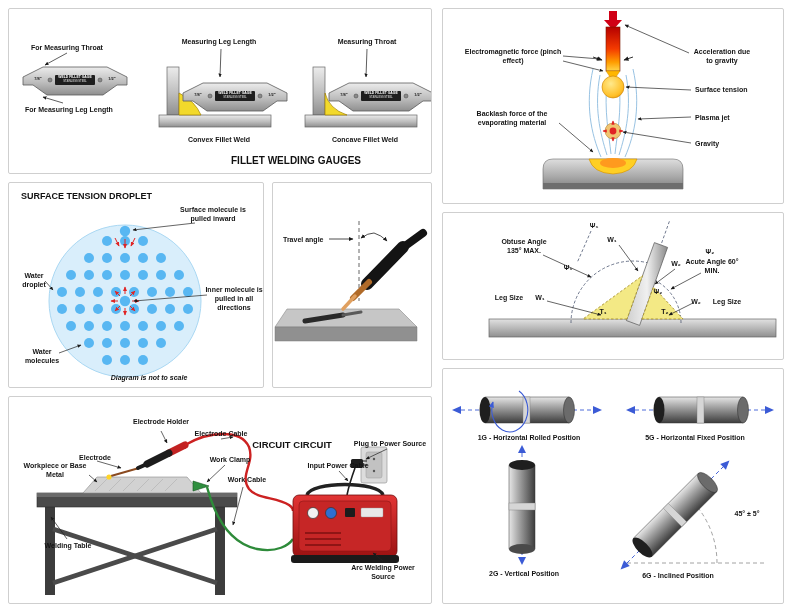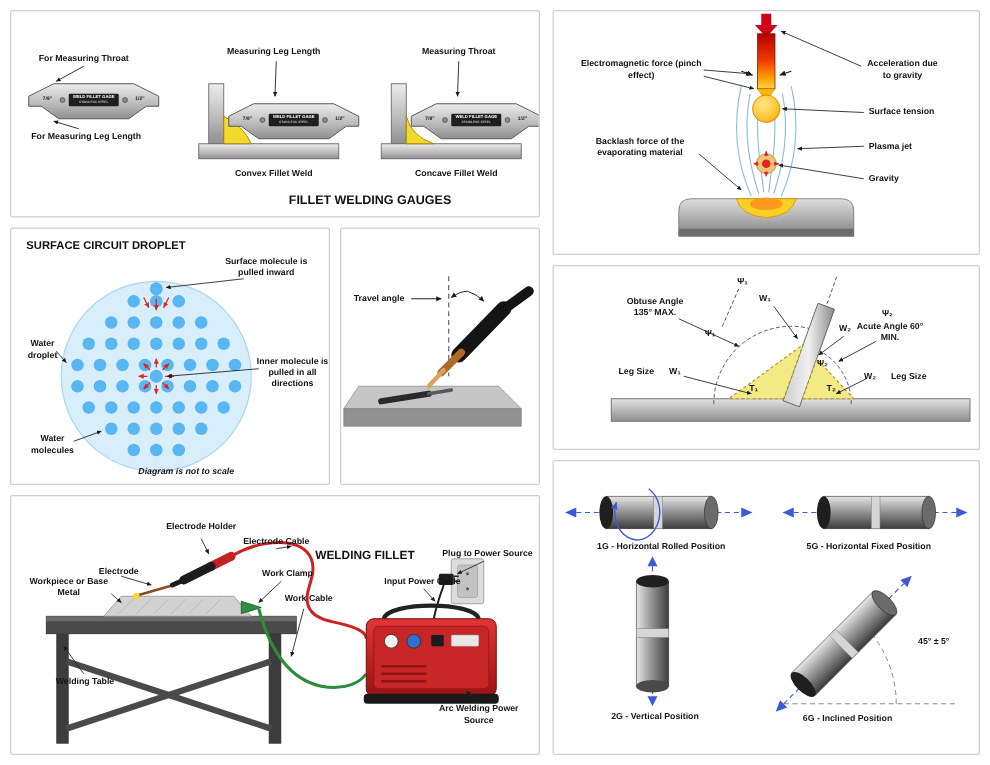--- a/index.html
+++ b/index.html
@@ -225,21 +225,21 @@
       <line x1="121" y1="123" x2="126" y2="128" marker-end="url(#p3ar)"></line>
       <line x1="111" y1="123" x2="106" y2="128" marker-end="url(#p3ar)"></line>
     </g>
     <g stroke="#222" stroke-width="0.7" fill="none">
       <line x1="186" y1="40" x2="124" y2="47" marker-end="url(#p3ab)"></line>
       <line x1="36" y1="98" x2="44" y2="107" marker-end="url(#p3ab)"></line>
       <line x1="198" y1="112" x2="125" y2="118" marker-end="url(#p3ab)"></line>
       <line x1="50" y1="170" x2="72" y2="162" marker-end="url(#p3ab)"></line>
     </g>
   </svg>
-  <div class="ttl" style="left:12px;top:8px;font-size:9px">SURFACE CIRCUIT DROPLET</div>
+  <div class="ttl" style="left:12px;top:8px;font-size:9px">SURFACE TENSION DROPLET</div>
   <div class="lbl c" style="left:162px;top:22px;width:84px">Surface molecule is pulled inward</div>
   <div class="lbl c" style="left:6px;top:88px;width:38px">Water droplet</div>
   <div class="lbl c" style="left:196px;top:102px;width:58px">Inner molecule is pulled in all directions</div>
   <div class="lbl c" style="left:10px;top:164px;width:46px">Water molecules</div>
   <div class="lbl c it" style="left:76px;top:190px;width:128px">Diagram is not to scale</div>
 </div>
 
 <div class="panel" style="left:272px;top:182px;width:160px;height:206px">
   <svg class="art" width="160" height="206" viewBox="0 0 160 206">
     <defs>
@@ -387,21 +387,21 @@
       <line x1="88" y1="64" x2="112" y2="71" marker-end="url(#p6ab)"></line>
       <line x1="216" y1="68" x2="198" y2="85" marker-end="url(#p6ab)"></line>
       <line x1="234" y1="90" x2="224" y2="128" marker-end="url(#p6ab)"></line>
       <line x1="80" y1="78" x2="88" y2="85" marker-end="url(#p6ab)"></line>
       <line x1="58" y1="142" x2="42" y2="120" marker-end="url(#p6ab)"></line>
       <line x1="378" y1="52" x2="357" y2="62" marker-end="url(#p6ab)"></line>
       <line x1="330" y1="74" x2="339" y2="84" marker-end="url(#p6ab)"></line>
       <line x1="374" y1="164" x2="364" y2="156" marker-end="url(#p6ab)"></line>
     </g>
   </svg>
-  <div class="ttl c" style="left:228px;top:42px;width:110px;font-size:9.5px;text-align:center">WELDING FILLET</div>
+  <div class="ttl c" style="left:228px;top:42px;width:110px;font-size:9.5px;text-align:center">CIRCUIT CIRCUIT</div>
   <div class="lbl c" style="left:112px;top:20px;width:80px">Electrode Holder</div>
   <div class="lbl c" style="left:176px;top:32px;width:72px">Electrode Cable</div>
   <div class="lbl c" style="left:56px;top:56px;width:60px">Electrode</div>
   <div class="lbl c" style="left:192px;top:58px;width:58px">Work Clamp</div>
   <div class="lbl c" style="left:210px;top:78px;width:56px">Work Cable</div>
   <div class="lbl c" style="left:8px;top:64px;width:76px">Workpiece or Base Metal</div>
   <div class="lbl c" style="left:20px;top:144px;width:78px">Welding Table</div>
   <div class="lbl c" style="left:340px;top:42px;width:82px">Plug to Power Source</div>
   <div class="lbl c" style="left:290px;top:64px;width:78px">Input Power Cable</div>
   <div class="lbl c" style="left:332px;top:166px;width:84px">Arc Welding Power Source</div>

